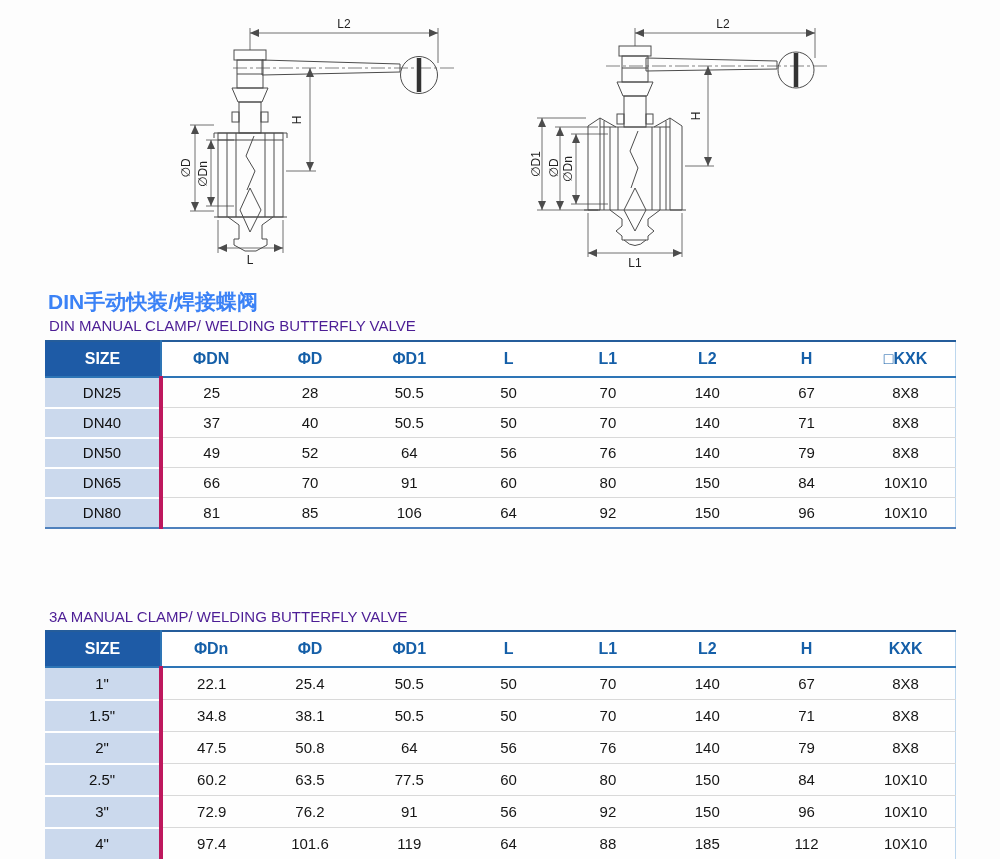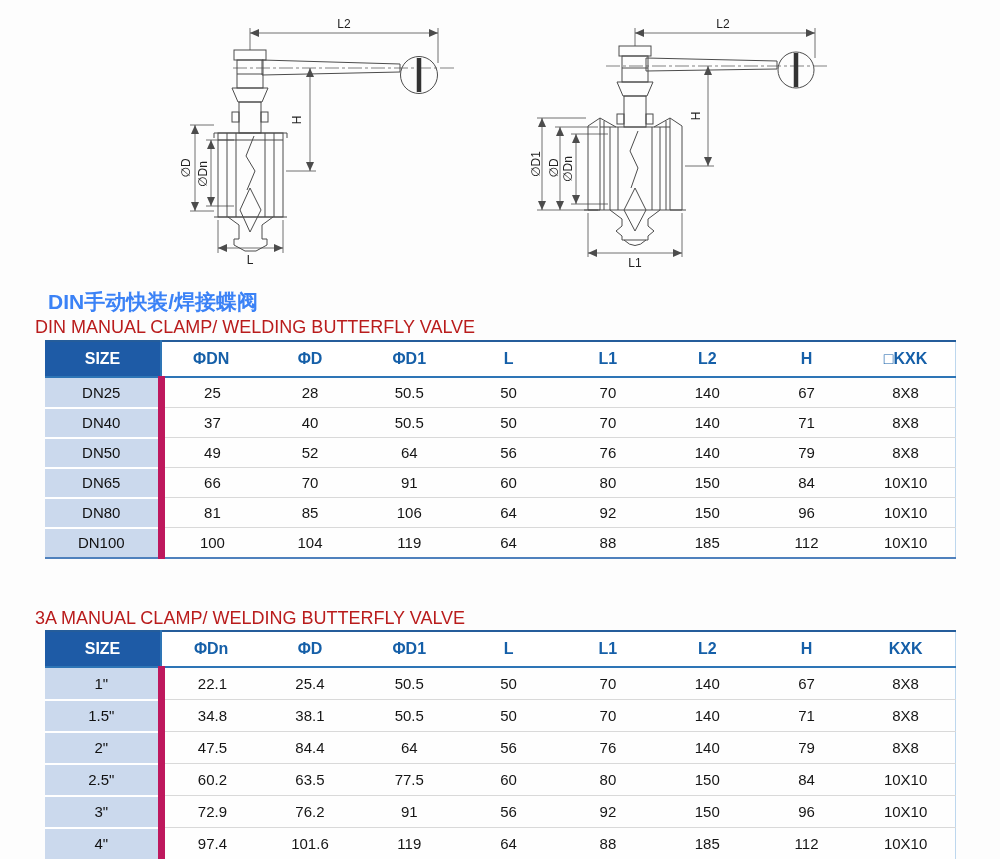--- a/index.html
+++ b/index.html
@@ -11,42 +11,42 @@
   #drawL{left:150px;}
   #drawR{left:528px;}
   
   .ln{stroke:#4c4c4c;fill:none;stroke-width:1;}
   .dim{stroke:#4c4c4c;fill:none;stroke-width:0.8;}
   .cl{stroke:#4c4c4c;stroke-width:0.7;stroke-dasharray:14 3 3 3;fill:none;}
   .slot{stroke:#333333;stroke-width:4.5;}
   .dlab{font-size:12px;fill:#222222;font-family:"Liberation Sans","DejaVu Sans",sans-serif;}
   
   .sec-title{position:absolute;left:48px;font-weight:bold;font-size:21px;color:#3b82f6;white-space:nowrap;}
-  .sec-sub{position:absolute;left:35px;font-size:18px;color:#b91c1c;white-space:nowrap;}
+  .sec-sub{position:absolute;left:49px;font-size:15px;color:#4c1d95;white-space:nowrap;}
   
   .dim-table{
     position:absolute;left:45px;width:911px;border-collapse:collapse;table-layout:fixed;
     text-align:center;border-top:2px solid #255d9b;border-right:1px solid #bdd7ee;
     border-bottom:2px solid #4f81bd;background:#f97316;
   }
   .dim-table col.c0{width:116px;}
   .dim-table thead th{
     color:#155fa8;font-size:16px;font-weight:bold;height:32px;
     border-bottom:2px solid #2e75b6;background:#ffffff;
   }
   .dim-table thead th.size-head{
     background:#1e5ba6;color:#ffffff;border-right:2px solid #2e75b6;
   }
   .dim-table tbody td{
     font-size:15px;color:#161616;height:27px;border-bottom:1px solid #d9d9d9;background:#fefefe;
   }
   #table2 tbody td{height:29px;}
   .dim-table tbody th.size-col{
     background:#cbd9ed;font-weight:normal;font-size:15px;color:#111111;
-    border-bottom:2px solid #ffffff;border-right:7px solid #be185d;
+    border-bottom:2px solid #ffffff;border-right:4px solid #be185d;
   }
   .dim-table tbody tr:last-child td,
   .dim-table tbody tr:last-child th.size-col{border-bottom:none;}
 </style>
 </head>
 <body>
 
 <div class="page">
 
   <svg id="drawL" class="draw" width="330" height="266" viewBox="0 0 330 266">
@@ -237,31 +237,20 @@
           <th class="size-col">DN80</th>
           <td>81</td>
           <td>85</td>
           <td>106</td>
           <td>64</td>
           <td>92</td>
           <td>150</td>
           <td>96</td>
           <td>10X10</td>
         </tr>
-        <tr>
-          <th class="size-col">DN100</th>
-          <td>100</td>
-          <td>104</td>
-          <td>119</td>
-          <td>64</td>
-          <td>88</td>
-          <td>185</td>
-          <td>112</td>
-          <td>10X10</td>
-        </tr>
       </tbody>
   </table>
 
   <div class="sec-sub" style="top:608px;">3A MANUAL CLAMP/ WELDING BUTTERFLY VALVE</div>
 
   <table id="table2" class="dim-table" style="top:630px;">
     <colgroup>
         <col class="c0">
         <col span="8">
       </colgroup>
@@ -297,21 +286,21 @@
           <td>50.5</td>
           <td>50</td>
           <td>70</td>
           <td>140</td>
           <td>71</td>
           <td>8X8</td>
         </tr>
         <tr>
           <th class="size-col">2"</th>
           <td>47.5</td>
-          <td>84.4</td>
+          <td>50.8</td>
           <td>64</td>
           <td>56</td>
           <td>76</td>
           <td>140</td>
           <td>79</td>
           <td>8X8</td>
         </tr>
         <tr>
           <th class="size-col">2.5"</th>
           <td>60.2</td>

